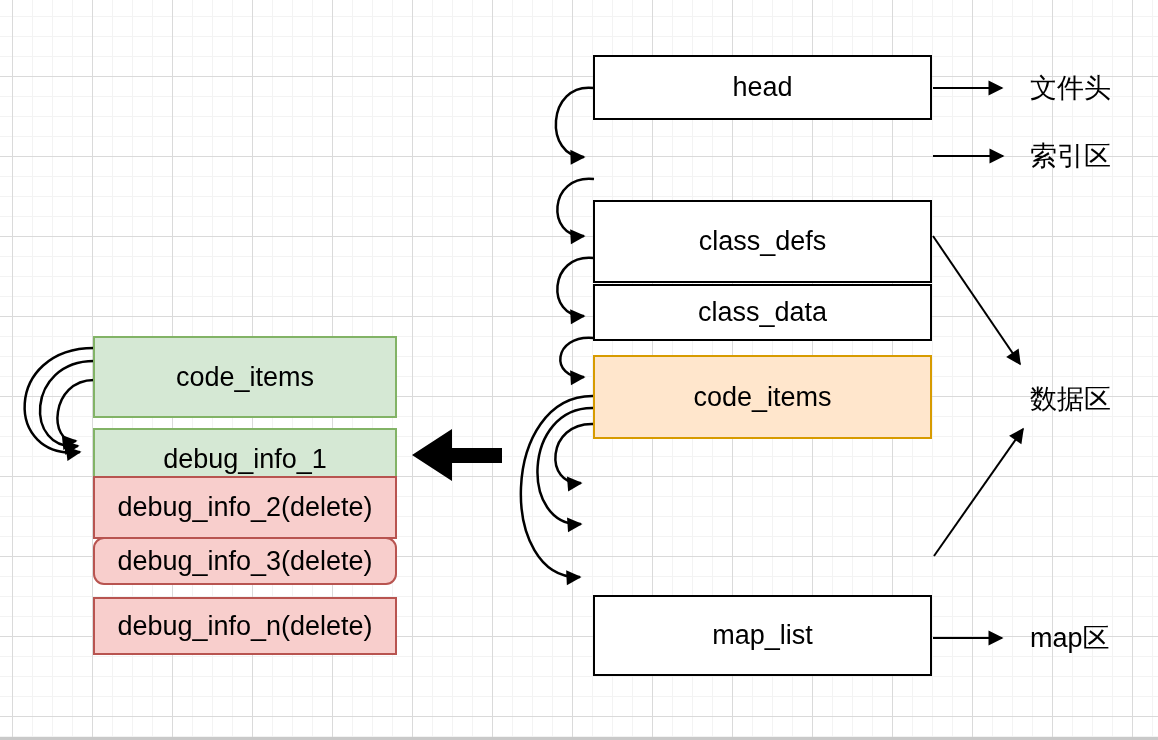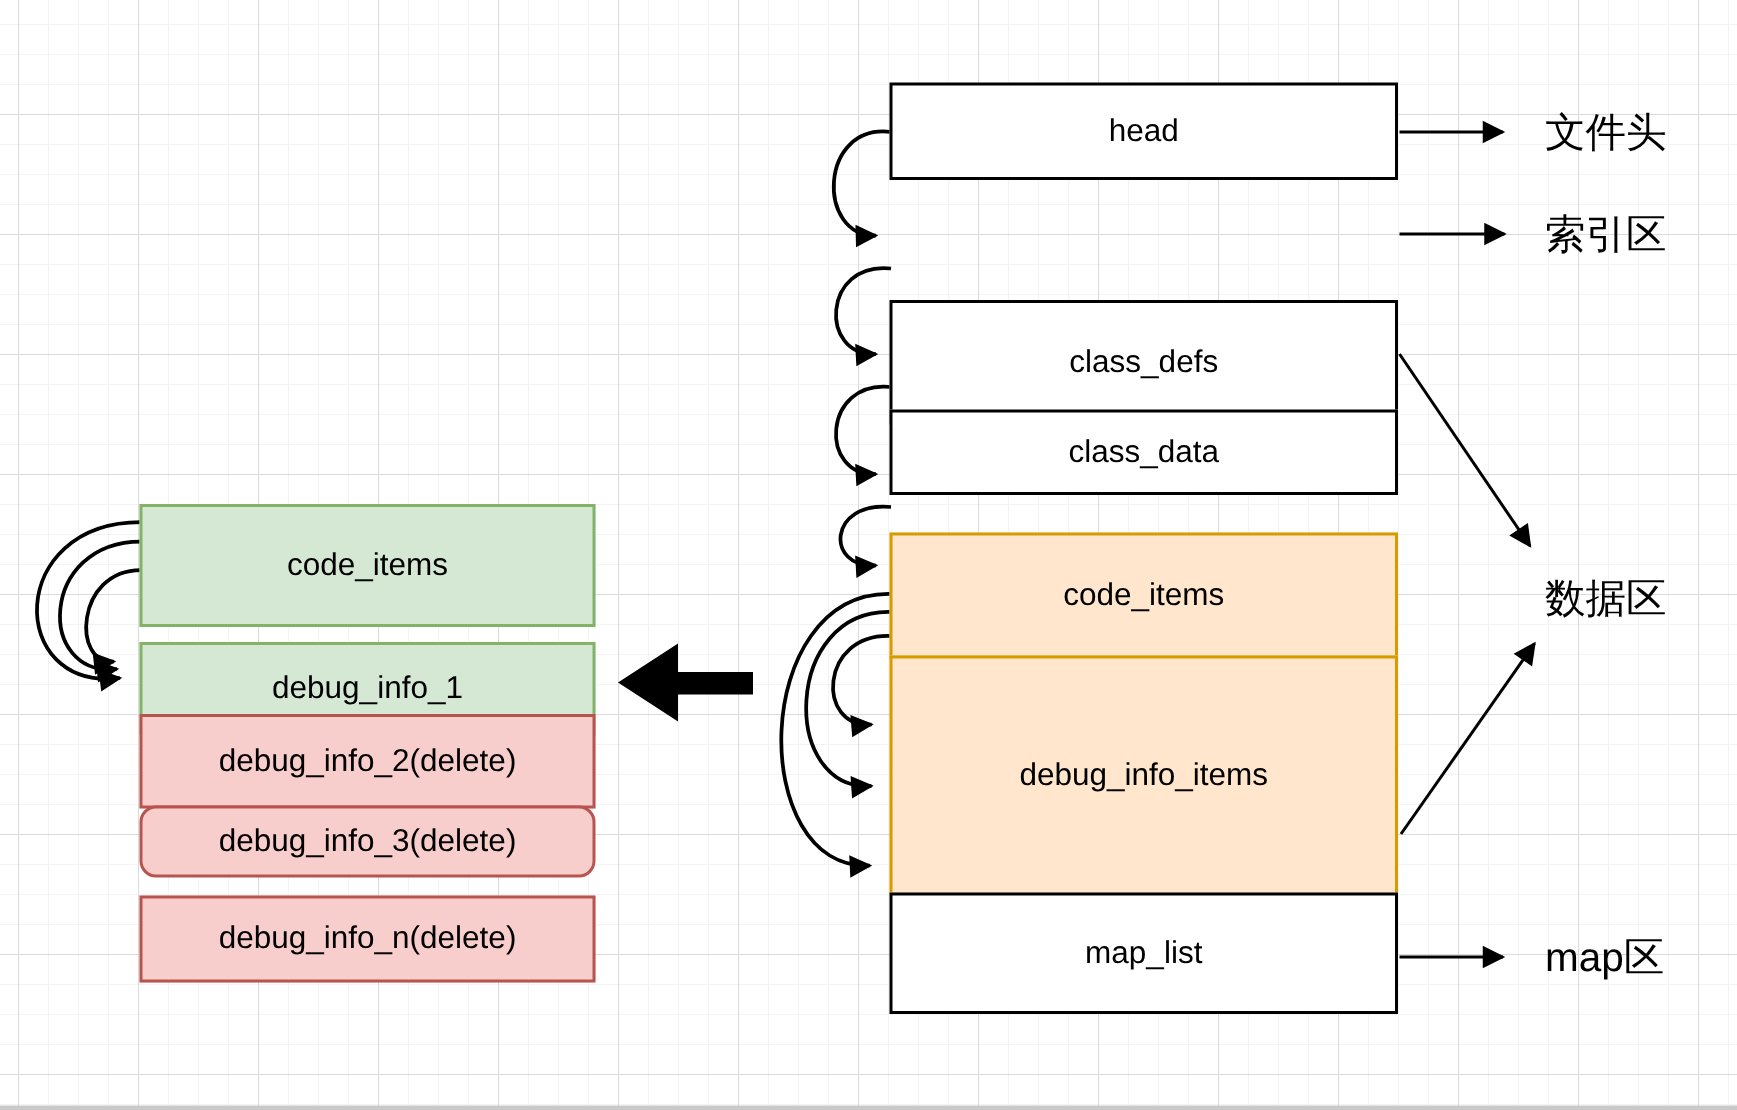--- a/index.html
+++ b/index.html
@@ -15,21 +15,21 @@
       linear-gradient(to right,#dadada 1px,transparent 1px),
       linear-gradient(to bottom,#dadada 1px,transparent 1px),
       linear-gradient(to right,#f3f3f3 1px,transparent 1px),
       linear-gradient(to bottom,#f3f3f3 1px,transparent 1px);
     background-size:80px 80px,80px 80px,20px 20px,20px 20px;
     background-position:12px 0px,0px 76px,12px 0px,0px 16px;
   }
   .arrow-layer{position:absolute;left:0;top:0;width:1158px;height:740px;}
   .box{
     position:absolute;display:flex;align-items:center;justify-content:center;
-    box-sizing:border-box;font-size:21px;color:#000;text-align:center;
+    box-sizing:border-box;font-size:27px;color:#000;text-align:center;
     white-space:nowrap;
   }
   .box.plain{background:#ffffff;border:2px solid #000000;}
   .box.orange{background:#ffe6cc;border:2px solid #d79b00;}
   .box.green{background:#d5e8d4;border:2px solid #82b366;}
   .box.red{background:#f8cecc;border:2px solid #b85450;}
   .right-col{left:593px;width:339px;}
   .left-col{left:93px;width:304px;}
   .cjk-label{
     position:absolute;left:1030px;font-size:27px;color:#000;
@@ -75,28 +75,25 @@
 
     <polygon points="412,455 452,429 452,448 502,448 502,463 452,463 452,481" fill="#000"></polygon>
   </svg>
 
   <div class="box plain right-col" style="top:55px;height:65px;">
     <span>head</span>
   </div>
   <div class="box plain right-col" style="top:200px;height:83px;">
     <span>class_defs</span>
   </div>
-  <div class="box plain right-col" style="top:273px;height:57px;text-align:right;">
+  <div class="box plain right-col" style="top:284px;height:57px;text-align:right;">
     <span>class_data</span>
   </div>
   <div class="box orange right-col" style="top:355px;height:84px;">
     <span>code_items</span>
-  </div>
-  <div class="box orange right-col" style="top:437px;height:160px;">
-    <span>debug_info_items</span>
   </div>
   <div class="box plain right-col" style="top:595px;height:81px;">
     <span>map_list</span>
   </div>
 
   <div class="box green left-col" style="top:336px;height:82px;">
     <span>code_items</span>
   </div>
   <div class="box green left-col" style="top:428px;height:62px;">
     <span>debug_info_1</span>

